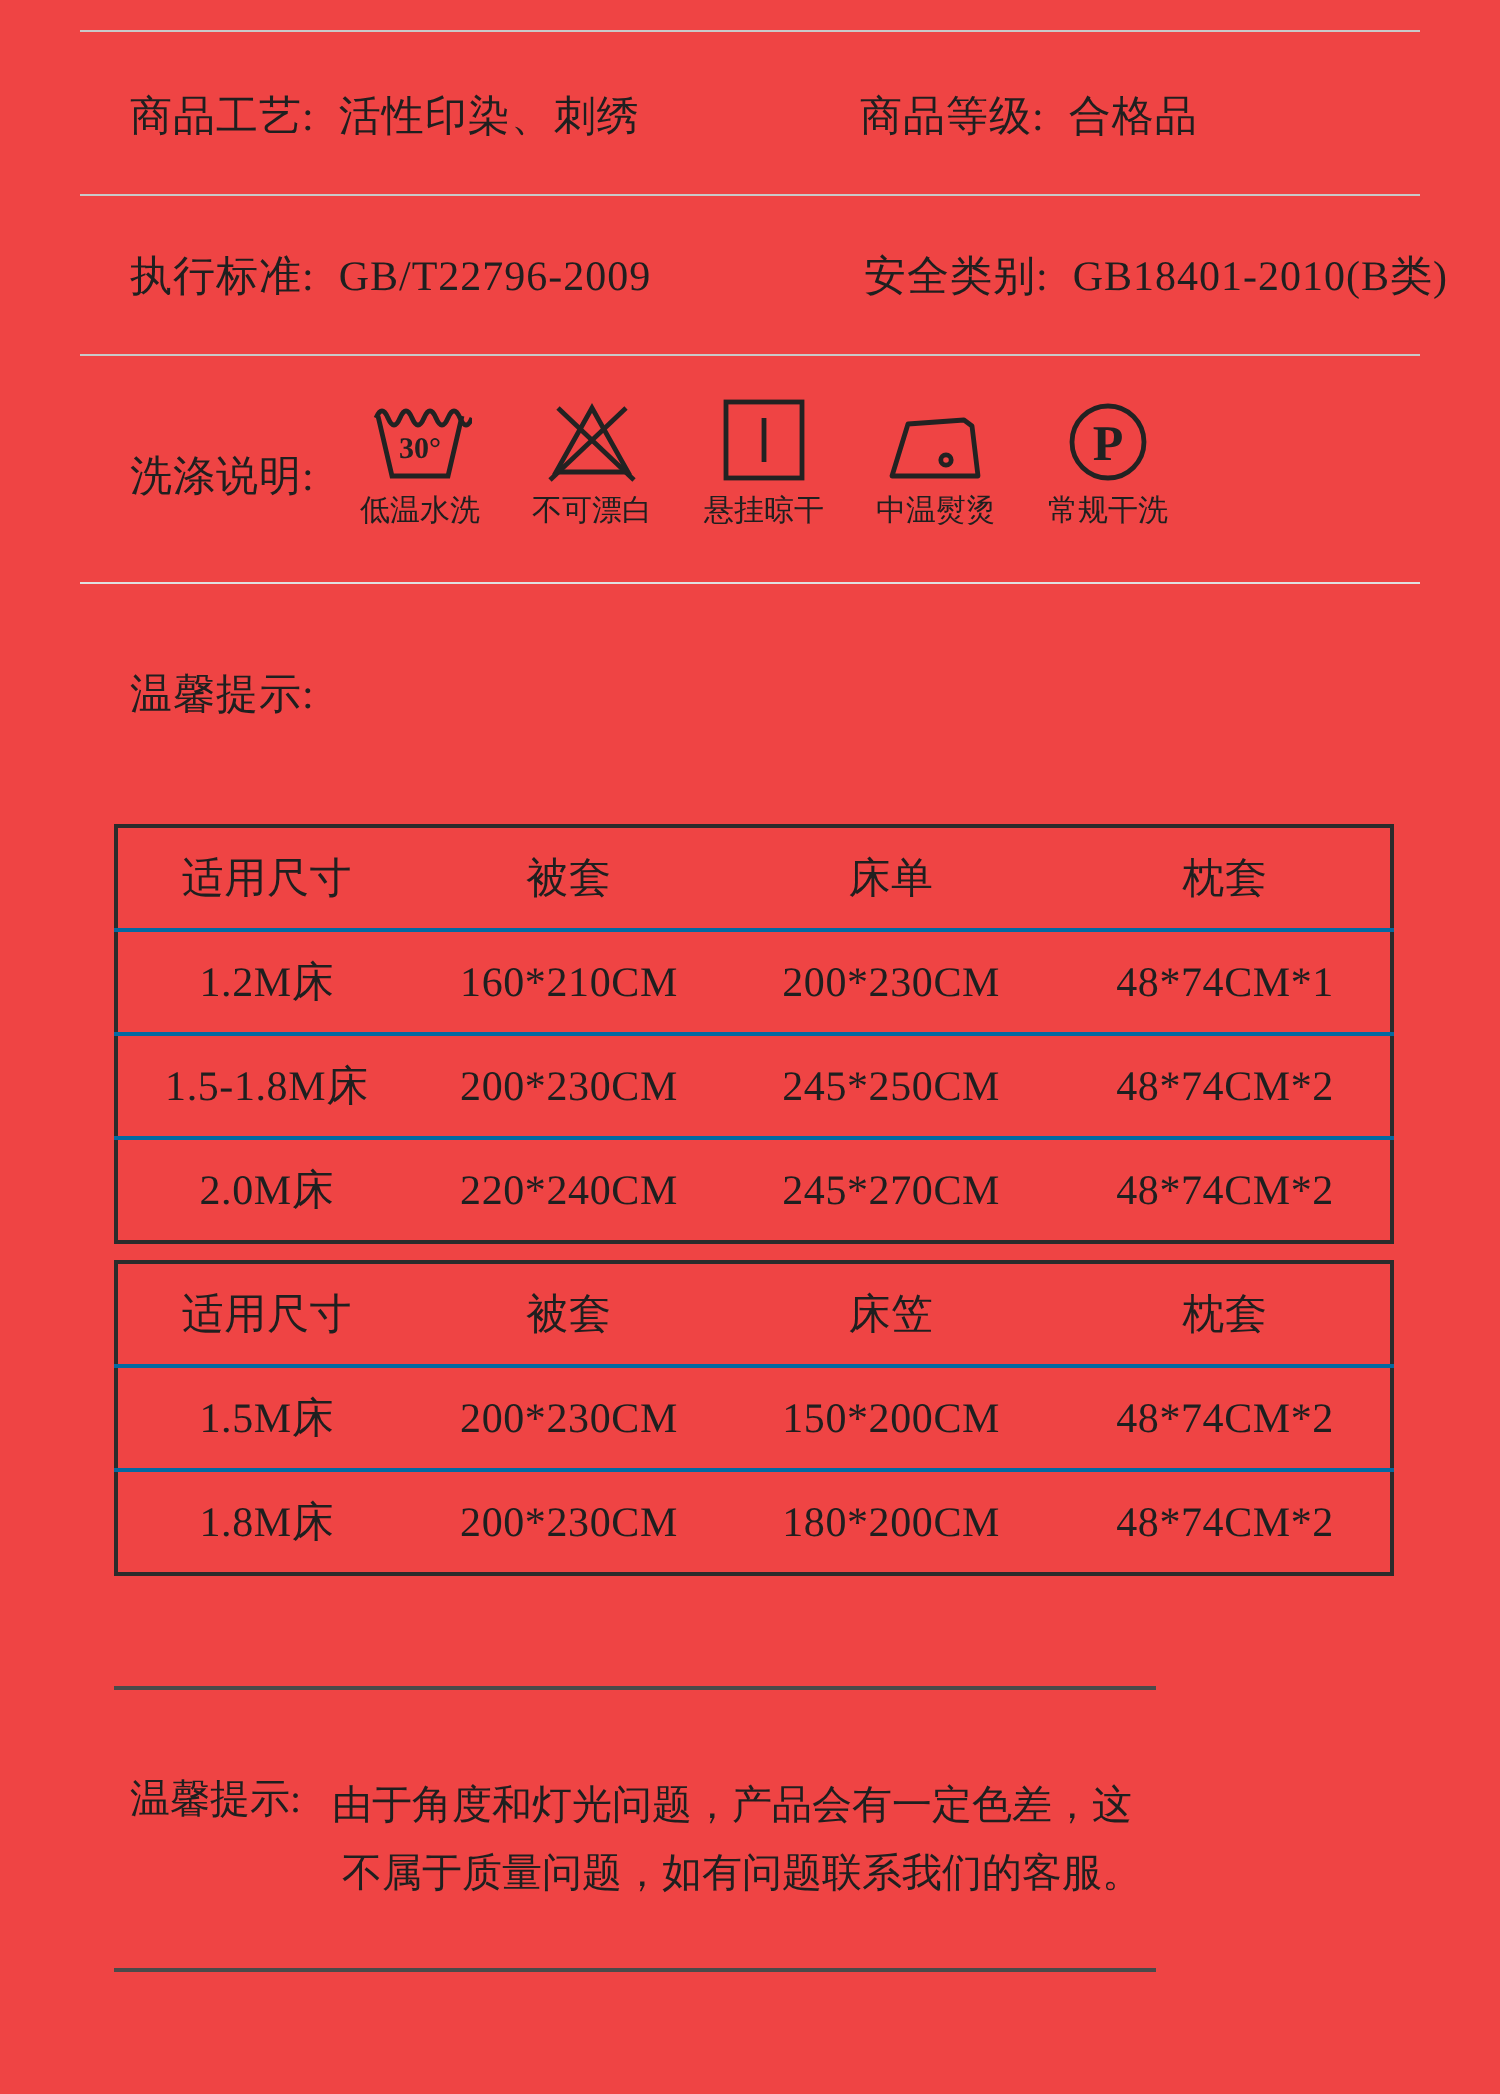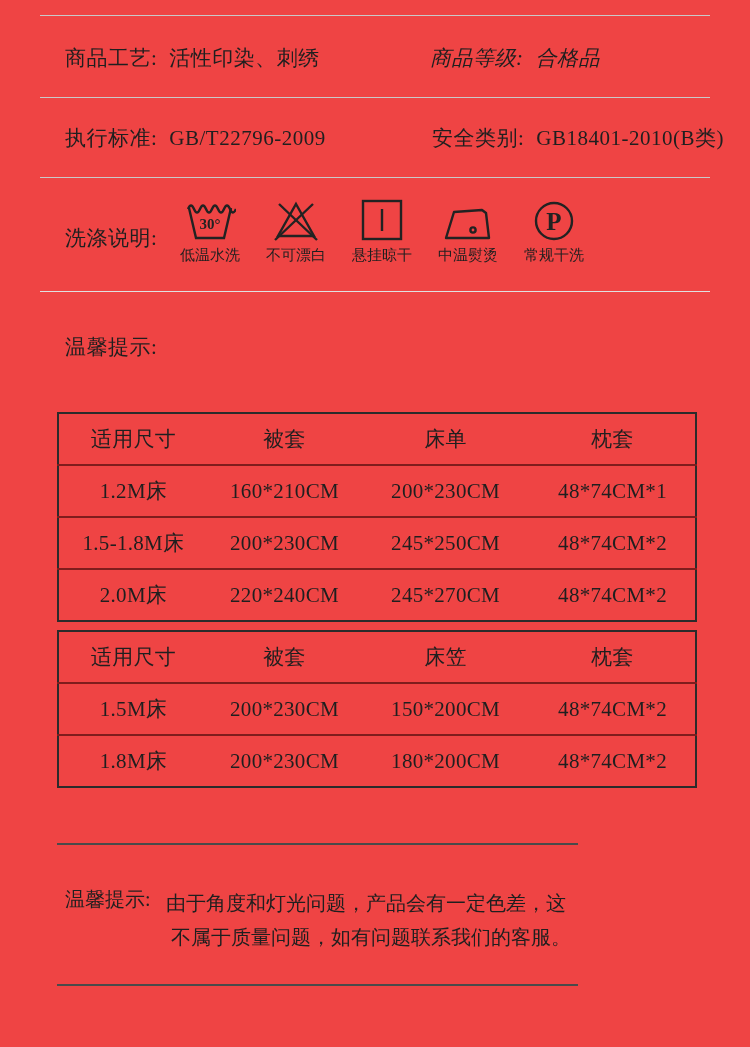--- a/index.html
+++ b/index.html
@@ -12,21 +12,21 @@
     overflow:hidden;
   }
   
   .rule-light{position:absolute;left:40px;width:670px;height:1px;background:#c9c9c9;}
   .rule-lighter{position:absolute;left:40px;width:670px;height:1px;background:#e0e0e0;}
   .rule-dark{position:absolute;left:57px;width:521px;height:2px;background:#4a4a4a;}
   
   .info-pair{position:absolute;font-size:21px;white-space:nowrap;letter-spacing:0.5px;}
   .info-label{padding-right:12px;}
   #pair-craft{left:65px;top:44px;}
-  #pair-grade{left:430px;top:44px;font-style:italic;}
+  #pair-grade{left:430px;top:44px;}
   #pair-standard{left:65px;top:124px;}
   #pair-safety{left:432px;top:124px;}
   
   #wash-label{position:absolute;left:65px;top:224px;font-size:21px;letter-spacing:0.5px;}
   #wash-icons{position:absolute;left:167px;top:196px;display:flex;}
   .wash-item{width:86px;display:flex;flex-direction:column;align-items:center;}
   .wash-icon-box{height:46px;display:flex;align-items:flex-end;}
   .wash-item-label{font-size:15px;margin-top:4px;white-space:nowrap;}
   svg.care{display:block;}
   svg.care path, svg.care circle, svg.care line, svg.care rect, svg.care polygon{
@@ -42,21 +42,21 @@
     border:2px solid #2b2b2b;
   }
   #table1{top:412px;}
   #table2{top:630px;}
   .spec-table th,.spec-table td{
     text-align:center;font-weight:normal;padding:11px;
     white-space:nowrap;letter-spacing:0.3px;
   }
   .spec-table thead tr{height:50px;}
   .spec-table tbody tr{height:46px;}
-  .spec-table tbody td{border-top:2px solid #7f1d1d;}
+  .spec-table tbody td{border-top:2px solid #0369a1;}
   
   #notice-label{position:absolute;left:65px;top:886px;font-size:20px;white-space:nowrap;}
   #notice-text{position:absolute;left:166px;top:886px;font-size:20px;line-height:34px;}
   #notice-line2{padding-left:5px;}
 </style>
 </head>
 <body>
 
 <div class="page">
 

